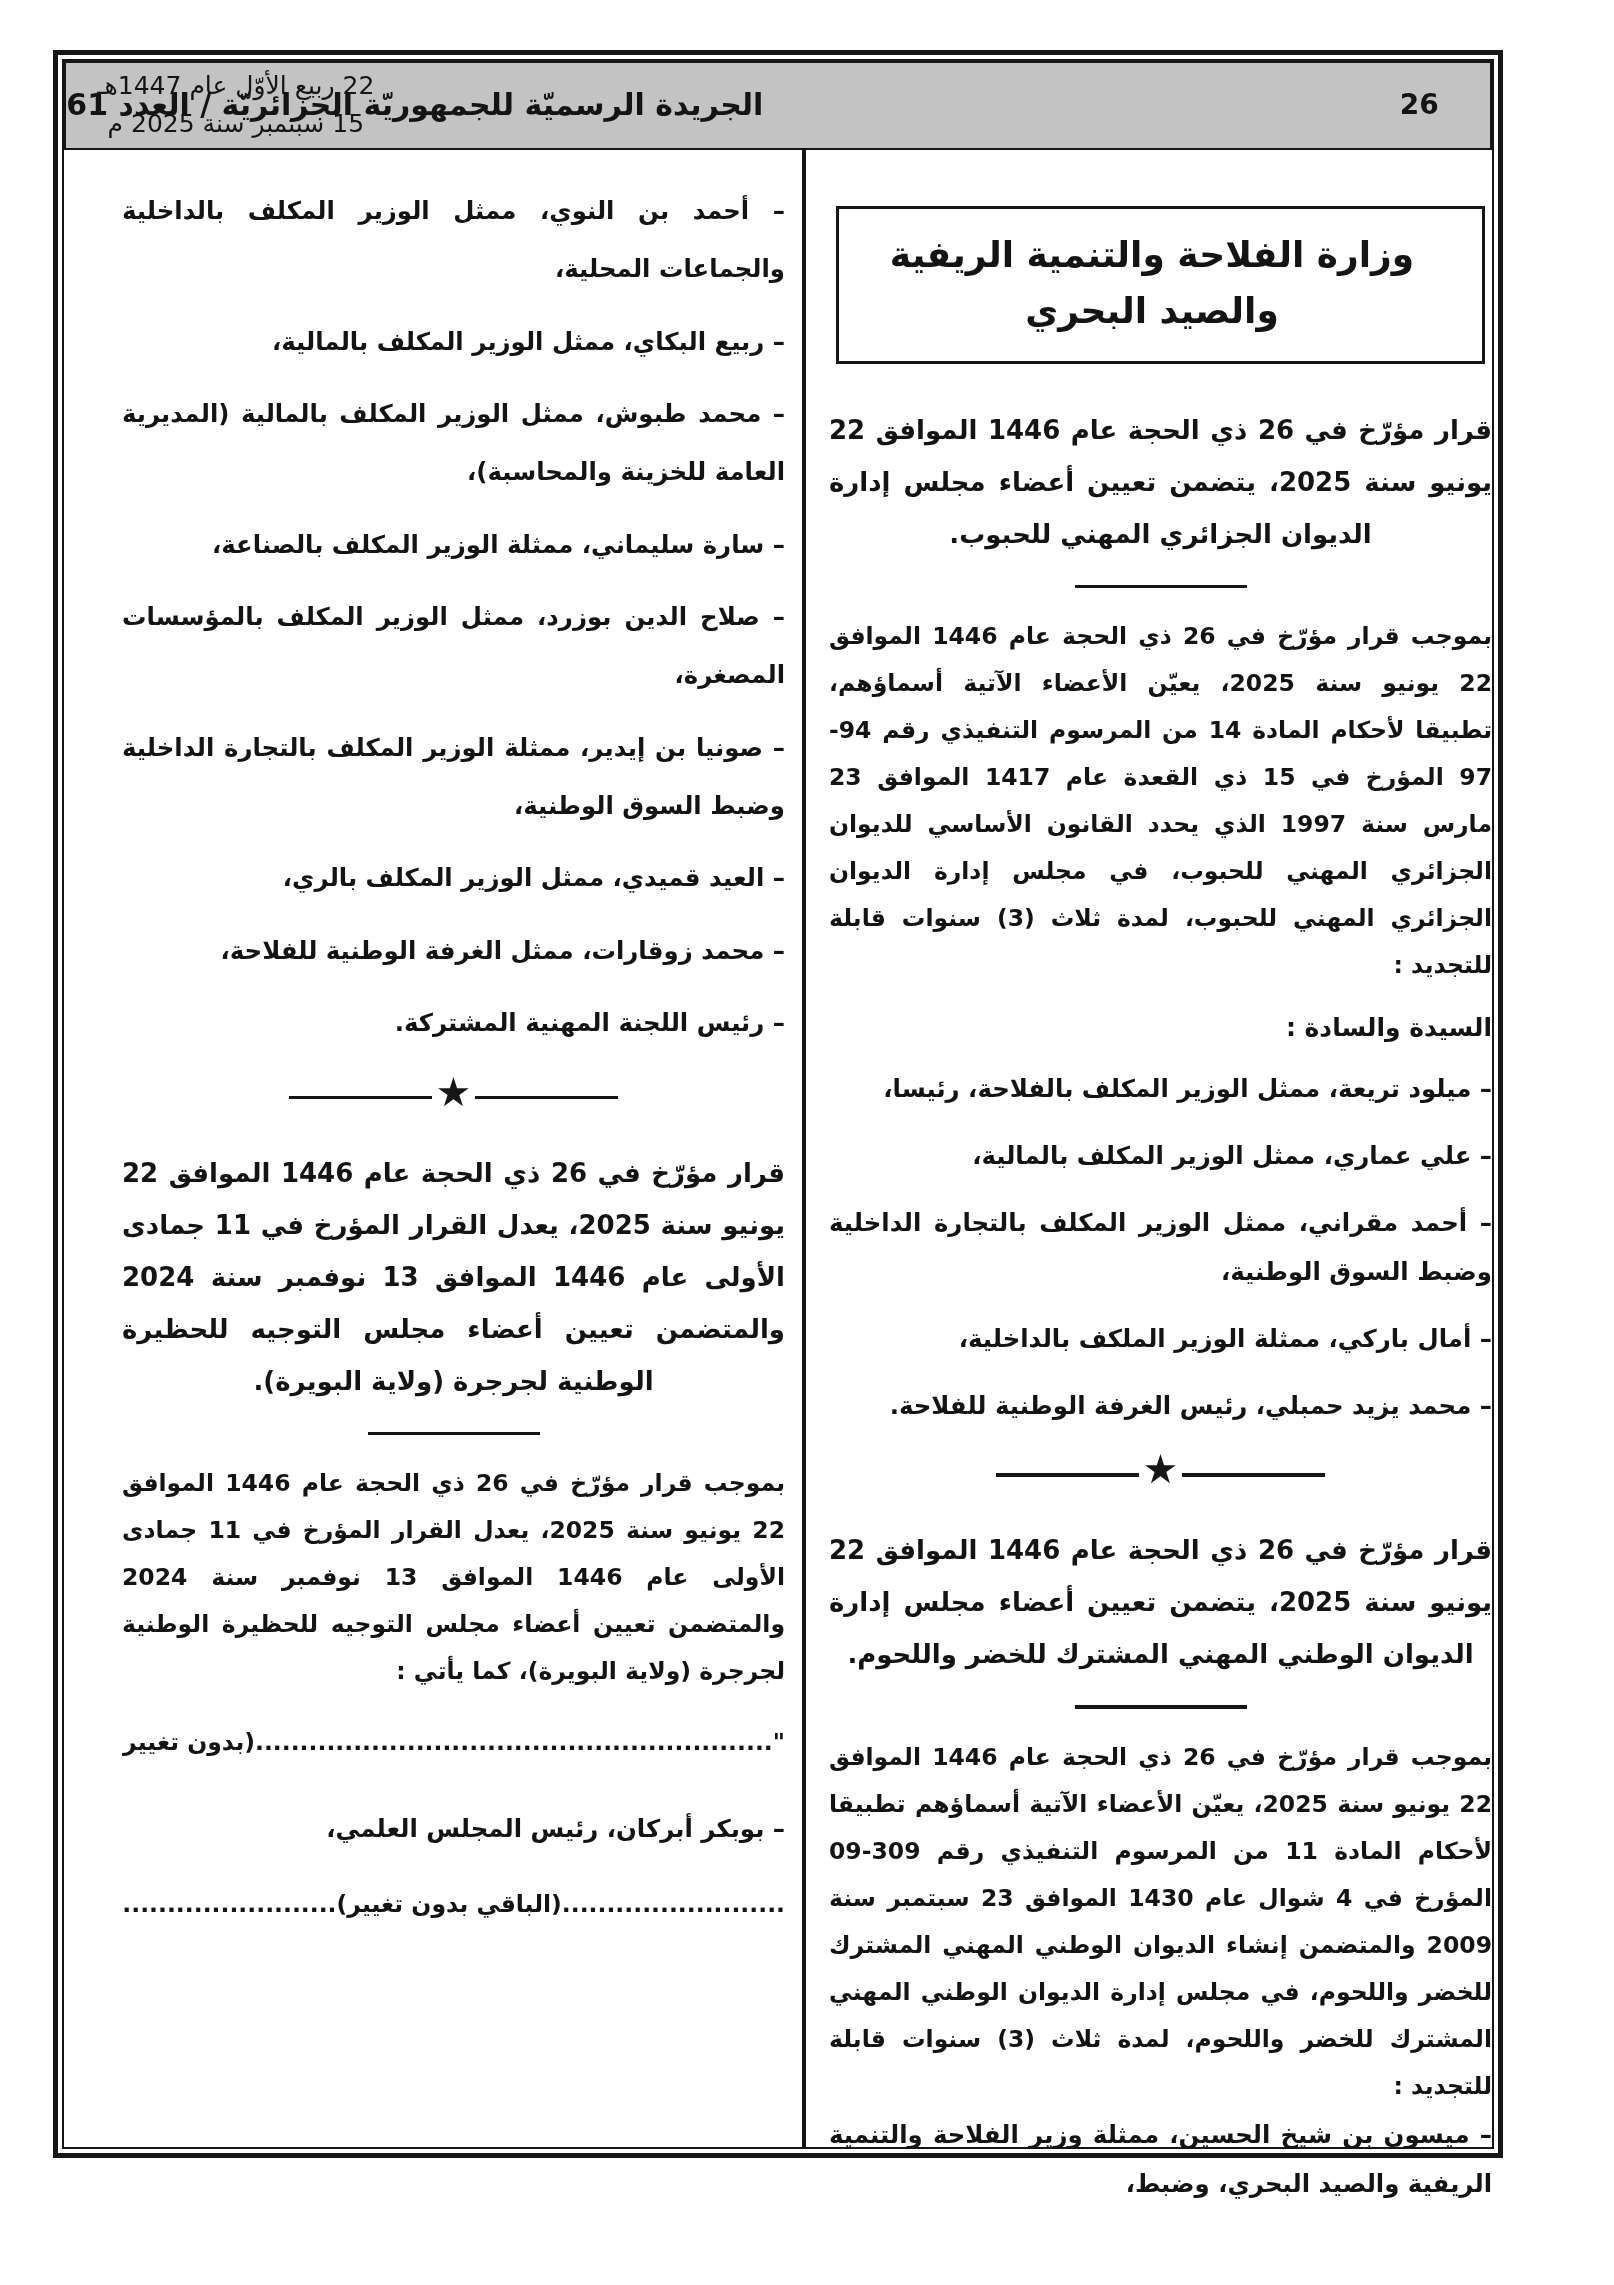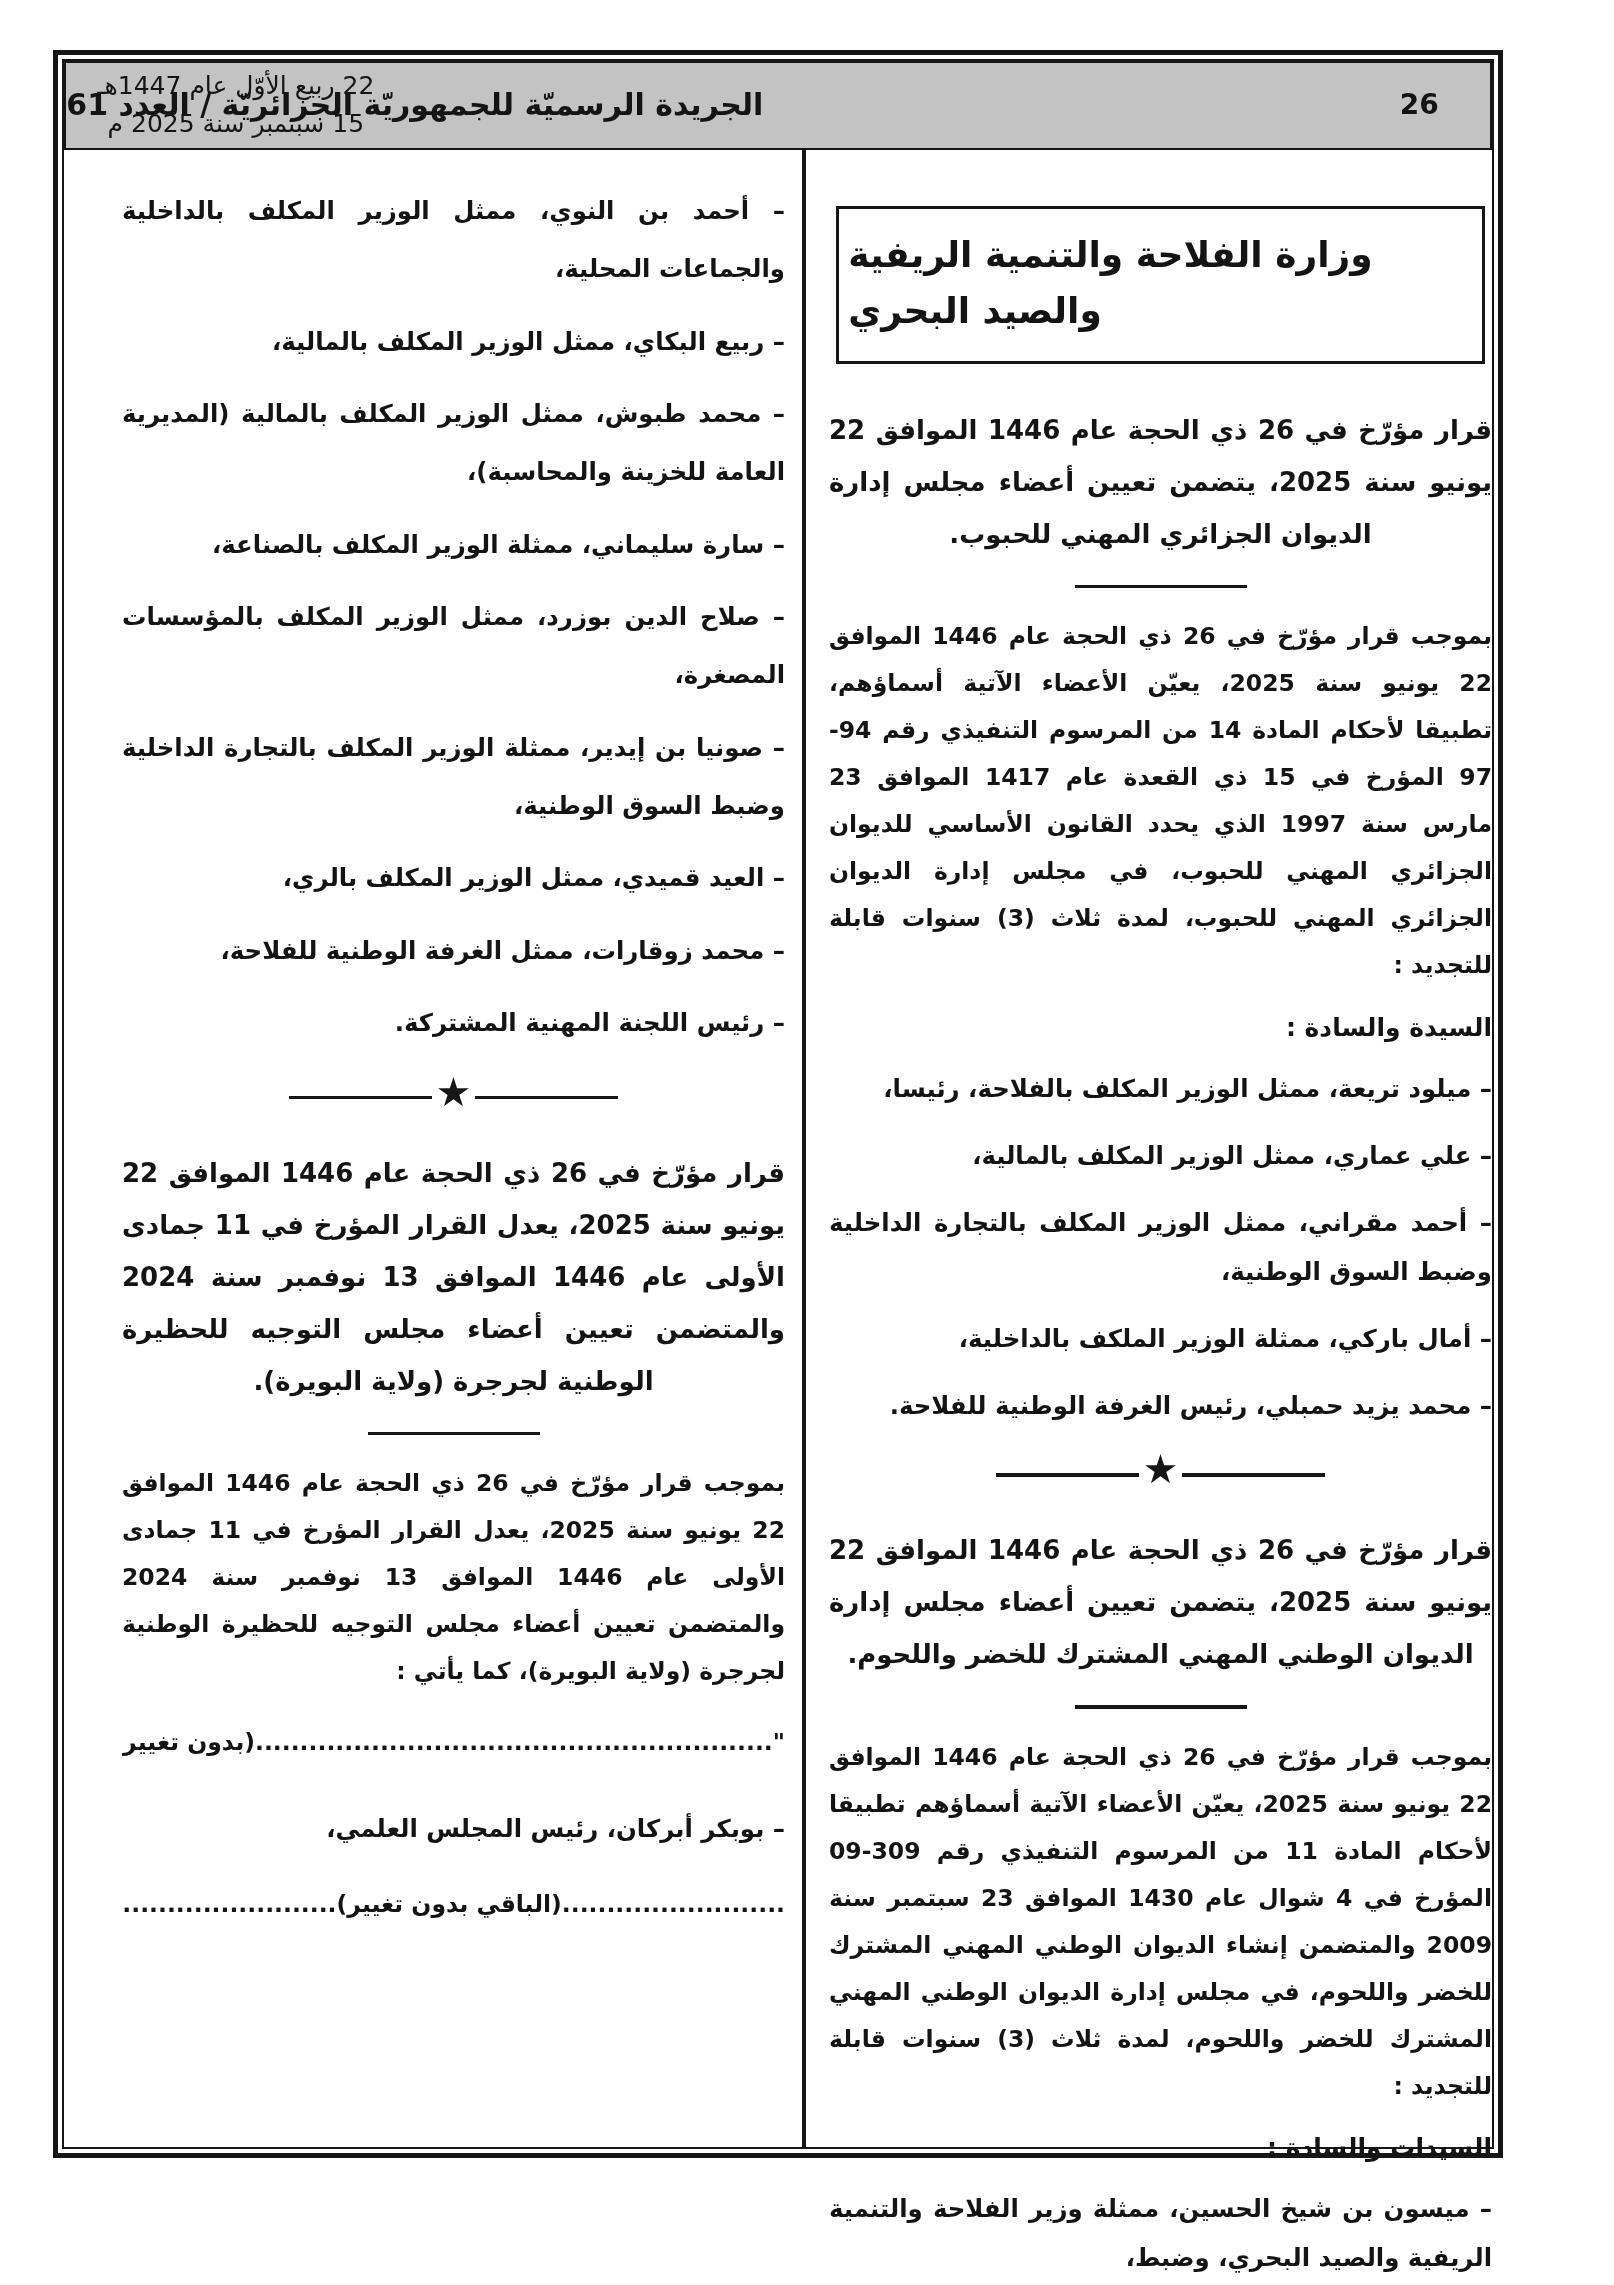--- a/index.html
+++ b/index.html
@@ -82,21 +82,21 @@
   .star-sep .line{width:143px;height:3.6px;background:#161616;}
   .star-sep .star{
     font-size:40px;line-height:40px;color:#161616;
     margin:0 3.6px;transform:translateY(-6.3px);
   }
   
   .ministry-box{
     border:3.6px solid #161616;
     margin:23.5px 7.2px 0 7.2px;
     padding:18px 26px 22px 9px;
-    text-align:left;
+    text-align:center;
   }
   .ministry-box .line{
     font-size:36px;font-weight:bold;line-height:56px;
   }
   .mt-title{margin-top:40px;}
 </style>
 </head>
 <body>
 
 <div class="page">
@@ -140,21 +140,20 @@
         <div class="star">★</div>
         <div class="line"></div>
       </div>
 
       <p class="decree-title">قرار مؤرّخ في 26 ذي الحجة عام 1446 الموافق 22 يونيو سنة 2025، يتضمن تعيين أعضاء مجلس إدارة الديوان الوطني المهني المشترك للخضر واللحوم.</p>
 
       <hr class="rule-sep">
 
       <p class="decree-body">بموجب قرار مؤرّخ في 26 ذي الحجة عام 1446 الموافق 22 يونيو سنة 2025، يعيّن الأعضاء الآتية أسماؤهم تطبيقا لأحكام المادة 11 من المرسوم التنفيذي رقم 309-09 المؤرخ في 4 شوال عام 1430 الموافق 23 سبتمبر سنة 2009 والمتضمن إنشاء الديوان الوطني المهني المشترك للخضر واللحوم، في مجلس إدارة الديوان الوطني المهني المشترك للخضر واللحوم، لمدة ثلاث (3) سنوات قابلة للتجديد :</p>
 
-      <p class="members-heading">السيدات والسادة :</p>
 
       <p class="member">– ميسون بن شيخ الحسين، ممثلة وزير الفلاحة والتنمية الريفية والصيد البحري، وضبط،</p>
     </div>
 
     <div class="col col-left">
 
       <p class="member">– أحمد بن النوي، ممثل الوزير المكلف بالداخلية والجماعات المحلية،</p>
       <p class="member">– ربيع البكاي، ممثل الوزير المكلف بالمالية،</p>
       <p class="member">– محمد طبوش، ممثل الوزير المكلف بالمالية (المديرية العامة للخزينة والمحاسبة)،</p>
       <p class="member">– سارة سليماني، ممثلة الوزير المكلف بالصناعة،</p>

